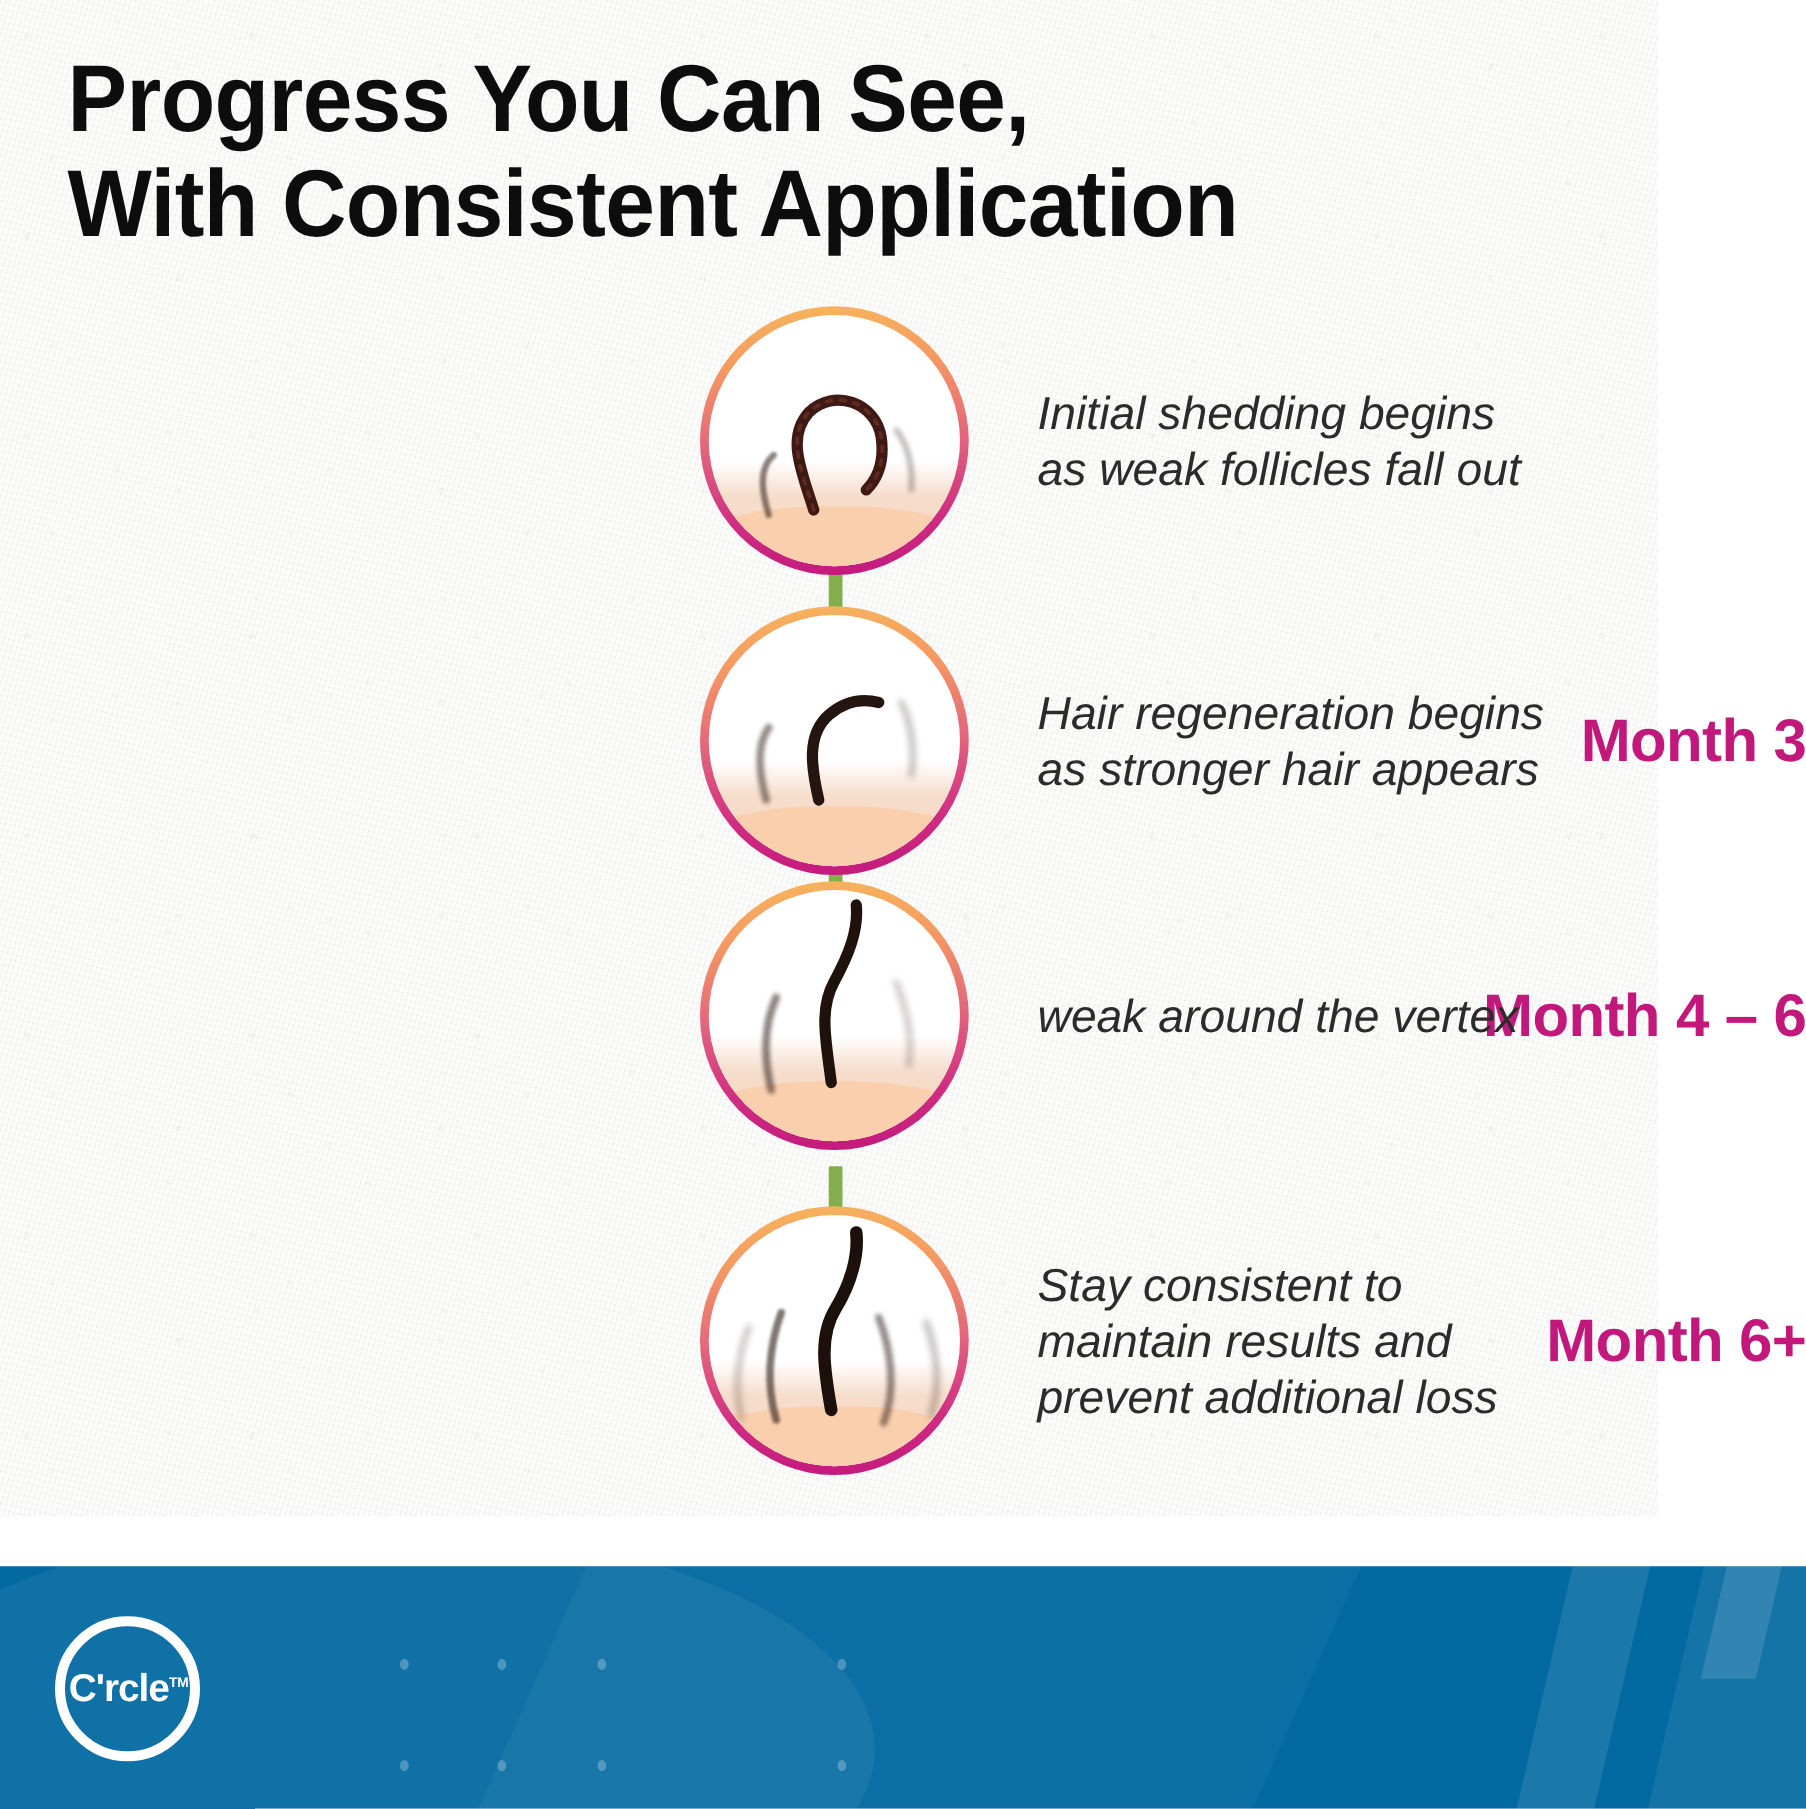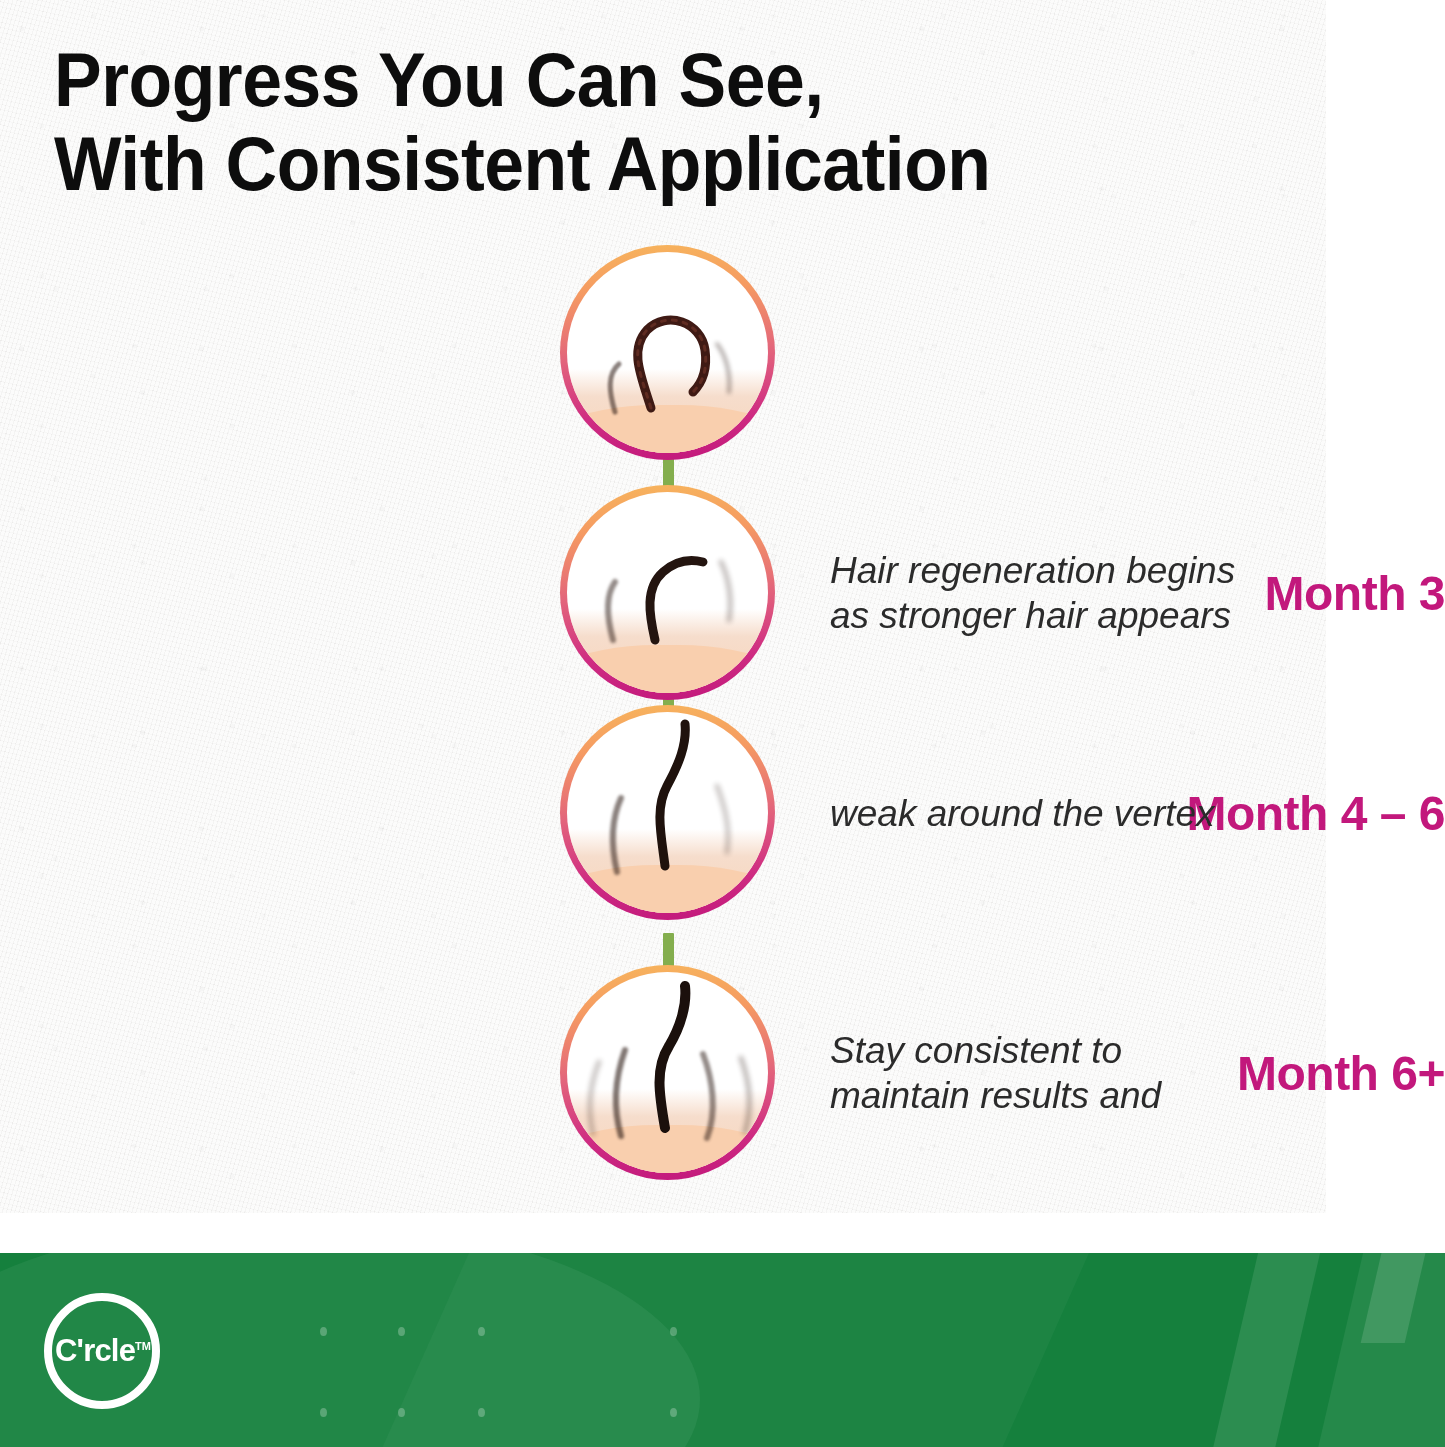--- a/index.html
+++ b/index.html
@@ -84,21 +84,21 @@
     transform:translateY(-50%);
     width:560px;
     font-style:italic; font-size:37px; line-height:45px;
     color:#2b2b2b;
   }
   .desc .ln { display:block; white-space:nowrap; }
 
   
   #footer {
     position:absolute; left:0; top:1253px; width:1445px; height:194px;
-    background:#15803d; overflow:hidden;
+    background:#0369a1; overflow:hidden;
   }
   .f-shape { position:absolute; }
   #fdome {
     left:-120px; top:-34px; width:820px; height:360px;
     border-radius:50%;
     background:rgba(255,255,255,0.055);
   }
   #fwedge {
     left:420px; top:-40px; width:620px; height:300px;
     background:rgba(255,255,255,0.035);
@@ -172,20 +172,24 @@
               <path d="M30 72 C 24 52, 22 34, 34 24" fill="none" stroke="#2b1a14" stroke-width="5" stroke-linecap="round"></path>
             </svg>
           </div>
           <div class="hair" style="left:128px;top:70px;opacity:0.35;filter:blur(2px);">
             <svg width="60" height="80" viewBox="0 0 60 80">
               <path d="M34 70 C 36 50, 30 32, 22 22" fill="none" stroke="#2b1a14" stroke-width="4" stroke-linecap="round"></path>
             </svg>
           </div>
         </div>
       </div>
+      <div class="desc">
+        <span class="ln">Initial shedding begins</span>
+        <span class="ln">as weak follicles fall out</span>
+      </div>
     </div>
 
     <div class="row" style="top:240px;">
       <div class="month-label">Month 3</div>
       <div class="bubble">
         <div class="bubble-inner">
           <div class="skin"></div>
           <div class="skin2"></div>
           <div class="hair" style="left:62px;top:36px;">
             <svg width="110" height="120" viewBox="0 0 110 120">
@@ -267,20 +271,21 @@
           <div class="hair" style="left:-8px;top:62px;opacity:0.25;filter:blur(2.6px);">
             <svg width="60" height="110" viewBox="0 0 60 110">
               <path d="M34 100 C 28 74, 32 48, 40 28" fill="none" stroke="#2b1a14" stroke-width="5" stroke-linecap="round"></path>
             </svg>
           </div>
         </div>
       </div>
       <div class="desc">
         <span class="ln">Stay consistent to</span>
         <span class="ln">maintain results and</span>
+        <span class="ln">prevent additional loss</span>
       </div>
     </div>
 
   </div>
 </div>
 
 <div id="footer">
   <div class="f-shape" id="fdome"></div>
   <div class="f-shape" id="fwedge"></div>
   <div class="f-shape" id="fstripe1"></div>

